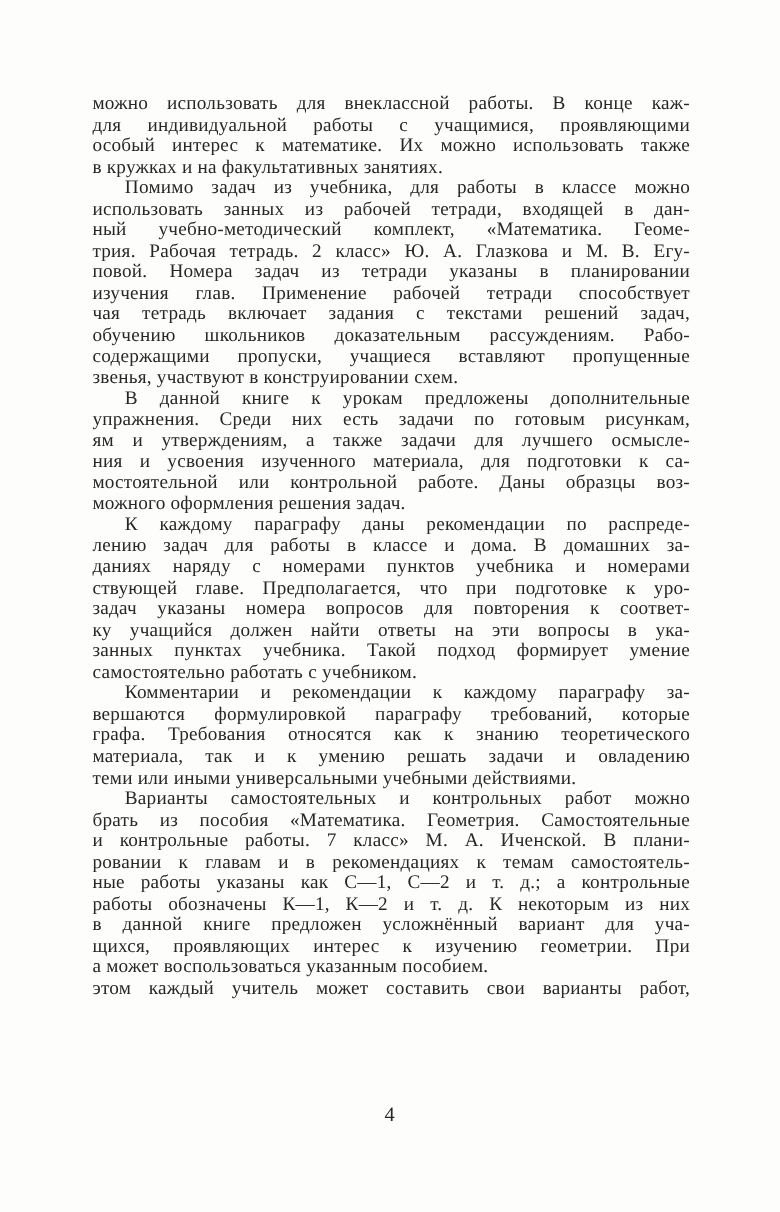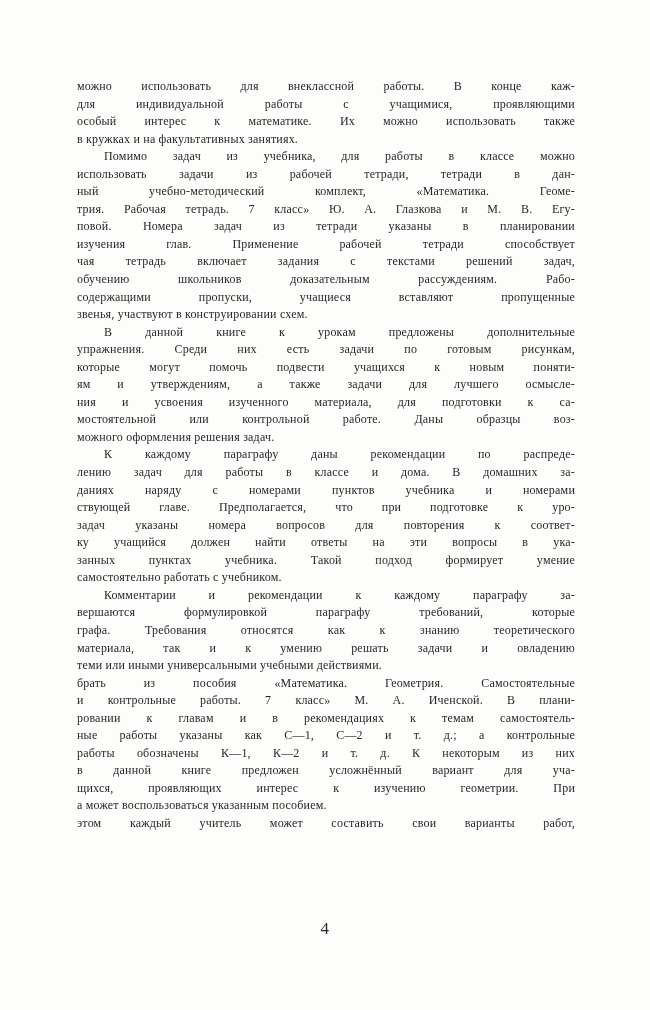--- a/index.html
+++ b/index.html
@@ -23,21 +23,21 @@
     position: absolute;
     left: 77px;
     top: 78px;
     width: 498px;
   }
   .para {
     margin: 0;
     padding: 0;
   }
   .line {
-    font-size: 12px;
+    font-size: 16px;
     line-height: 17.55px;
     letter-spacing: 0.2px;
     text-align: justify;
     text-align-last: justify;
     white-space: normal;
   }
   .line.para-start {
     text-indent: 27px;
   }
   .line.para-end {
@@ -60,34 +60,33 @@
 <div class="page">
   <main class="text-block">
       <div class="para">
         <div class="line">можно использовать для внеклассной работы. В конце каж-</div>
         <div class="line">для индивидуальной работы с учащимися, проявляющими</div>
         <div class="line">особый интерес к математике. Их можно использовать также</div>
         <div class="line para-end">в кружках и на факультативных занятиях.</div>
       </div>
       <div class="para">
         <div class="line para-start">Помимо задач из учебника, для работы в классе можно</div>
-        <div class="line">использовать задачи из рабочей тетради, тетради в дан-</div>
+        <div class="line">использовать занных из рабочей тетради, входящей в дан-</div>
         <div class="line">ный учебно-методический комплект, «Математика. Геоме-</div>
-        <div class="line">трия. Рабочая тетрадь. 7 класс» Ю. А. Глазкова и М. В. Егу-</div>
+        <div class="line">трия. Рабочая тетрадь. 2 класс» Ю. А. Глазкова и М. В. Егу-</div>
         <div class="line">повой. Номера задач из тетради указаны в планировании</div>
         <div class="line">изучения глав. Применение рабочей тетради способствует</div>
         <div class="line">чая тетрадь включает задания с текстами решений задач,</div>
         <div class="line">обучению школьников доказательным рассуждениям. Рабо-</div>
         <div class="line">содержащими пропуски, учащиеся вставляют пропущенные</div>
         <div class="line para-end">звенья, участвуют в конструировании схем.</div>
       </div>
       <div class="para">
         <div class="line para-start">В данной книге к урокам предложены дополнительные</div>
         <div class="line">упражнения. Среди них есть задачи по готовым рисункам,</div>
-        <div class="line">которые могут помочь подвести учащихся к новым поняти-</div>
         <div class="line">ям и утверждениям, а также задачи для лучшего осмысле-</div>
         <div class="line">ния и усвоения изученного материала, для подготовки к са-</div>
         <div class="line">мостоятельной или контрольной работе. Даны образцы воз-</div>
         <div class="line para-end">можного оформления решения задач.</div>
       </div>
       <div class="para">
         <div class="line para-start">К каждому параграфу даны рекомендации по распреде-</div>
         <div class="line">лению задач для работы в классе и дома. В домашних за-</div>
         <div class="line">даниях наряду с номерами пунктов учебника и номерами</div>
         <div class="line">ствующей главе. Предполагается, что при подготовке к уро-</div>
@@ -97,20 +96,21 @@
         <div class="line para-end">самостоятельно работать с учебником.</div>
       </div>
       <div class="para">
         <div class="line para-start">Комментарии и рекомендации к каждому параграфу за-</div>
         <div class="line">вершаются формулировкой параграфу требований, которые</div>
         <div class="line">графа. Требования относятся как к знанию теоретического</div>
         <div class="line">материала, так и к умению решать задачи и овладению</div>
         <div class="line para-end">теми или иными универсальными учебными действиями.</div>
       </div>
       <div class="para">
+        <div class="line para-start">Варианты самостоятельных и контрольных работ можно</div>
         <div class="line">брать из пособия «Математика. Геометрия. Самостоятельные</div>
         <div class="line">и контрольные работы. 7 класс» М. А. Иченской. В плани-</div>
         <div class="line">ровании к главам и в рекомендациях к темам самостоятель-</div>
         <div class="line">ные работы указаны как С—1, С—2 и т. д.; а контрольные</div>
         <div class="line">работы обозначены К—1, К—2 и т. д. К некоторым из них</div>
         <div class="line">в данной книге предложен усложнённый вариант для уча-</div>
         <div class="line">щихся, проявляющих интерес к изучению геометрии. При</div>
         <div class="line para-end">а может воспользоваться указанным пособием.</div>
         <div class="line">этом каждый учитель может составить свои варианты работ,</div>
       </div>

